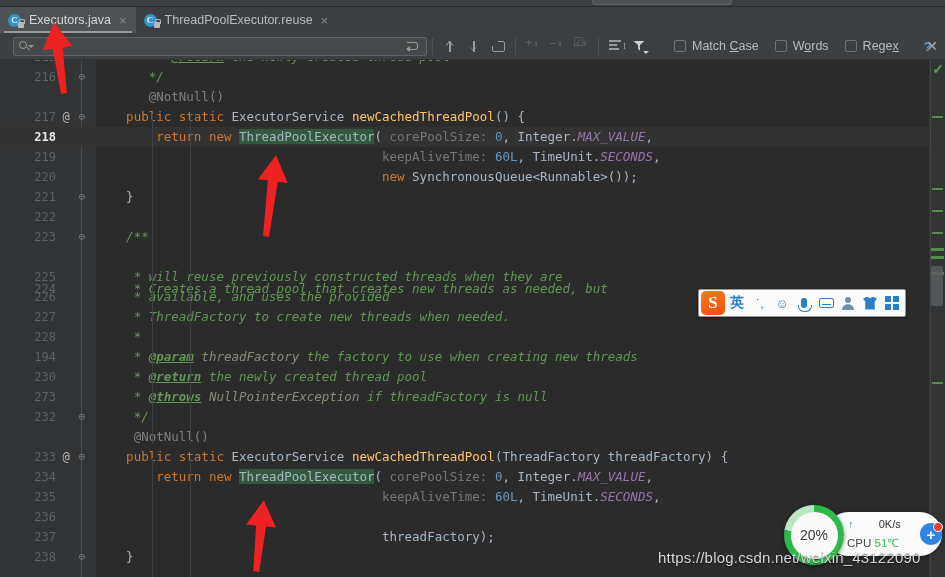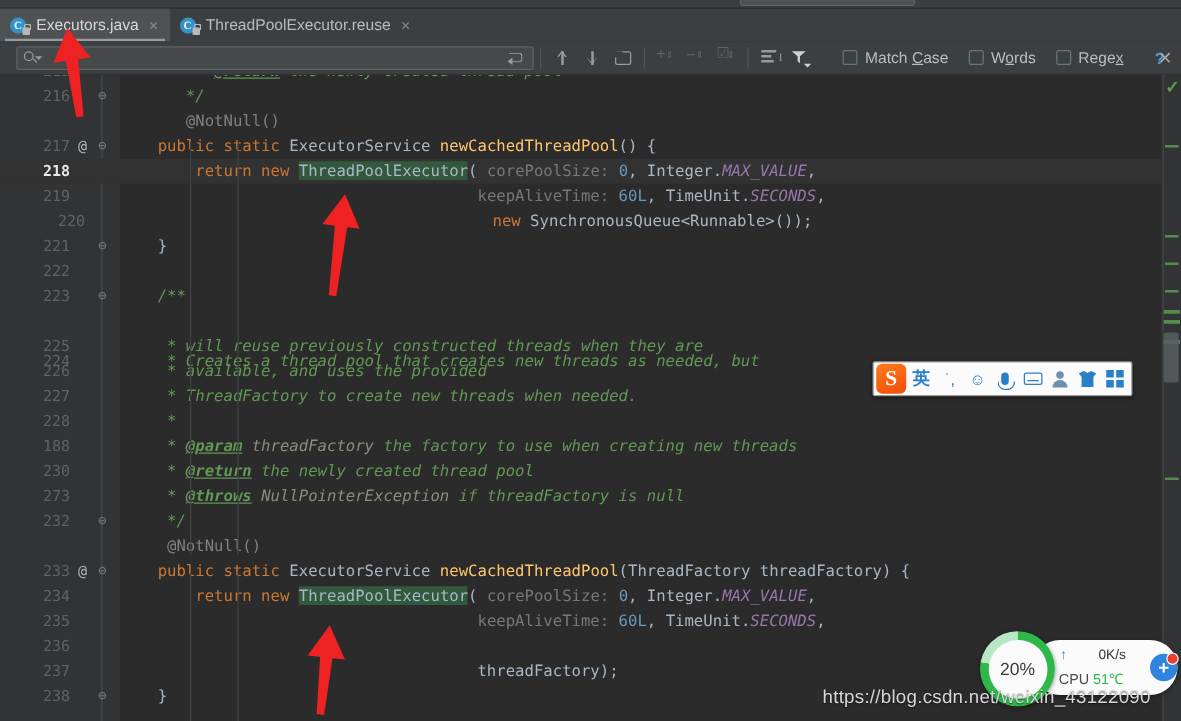--- a/index.html
+++ b/index.html
@@ -509,30 +509,30 @@
   <div class="editor">
     <div class="gutter"></div>
     <div class="gutter-fold-line"></div>
     <div id="rows">
         <div class="row" style="position: absolute; left: 0px; width: 945px; top: -13px;"><span class="lnum">215</span><span class="txt"><span class="cmt">        * </span><span class="cmtk">@return</span><span class="cmt"> the newly created thread pool</span></span></div>
         <div class="row" style="position: absolute; left: 0px; width: 945px; top: 7px; padding-left: 28px;"><span class="lnum">216</span><span class="fold">⊖</span><span class="txt"><span class="cmt">       */</span></span></div>
         <div class="row" style="position: absolute; left: 0px; width: 945px; top: 27px;"><span class="lnum"></span><span class="txt"><span class="ann">       @NotNull()</span></span></div>
         <div class="row" style="position: absolute; left: 0px; width: 945px; top: 47px;"><span class="lnum">217</span><span class="at">@</span><span class="fold">⊖</span><span class="txt"><span class="plain">    </span><span class="kw">public static </span><span class="typ">ExecutorService </span><span class="mth">newCachedThreadPool</span><span class="plain">() {</span></span></div>
         <div class="row current" style="position: absolute; left: 0px; width: 945px; top: 67px;"><div class="current-line-bg"></div><span class="lnum">218</span><span class="txt"><span class="plain">        </span><span class="kw">return new </span><span class="typ match">ThreadPoolExecutor</span><span class="plain">(</span><span class="hint"> corePoolSize: </span><span class="num">0</span><span class="plain">, Integer.</span><span class="stat">MAX_VALUE</span><span class="plain">,</span></span></div>
         <div class="row" style="position: absolute; left: 0px; width: 945px; top: 87px;"><span class="lnum">219</span><span class="txt"><span class="plain">                                      </span><span class="hint">keepAliveTime: </span><span class="num">60L</span><span class="plain">, TimeUnit.</span><span class="stat">SECONDS</span><span class="plain">,</span></span></div>
-        <div class="row" style="position: absolute; left: 12px; width: 830px; top: 107px;"><span class="lnum">220</span><span class="txt"><span class="plain">                                      </span><span class="kw">new </span><span class="plain">SynchronousQueue&lt;Runnable&gt;());</span></span></div>
+        <div class="row" style="position: absolute; left: 0px; width: 830px; top: 107px;"><span class="lnum">220</span><span class="txt"><span class="plain">                                      </span><span class="kw">new </span><span class="plain">SynchronousQueue&lt;Runnable&gt;());</span></span></div>
         <div class="row" style="position: absolute; left: 0px; width: 945px; top: 127px;"><span class="lnum">221</span><span class="fold">⊖</span><span class="txt"><span class="plain">    }</span></span></div>
         <div class="row" style="position: absolute; left: 0px; width: 945px; top: 147px;"><span class="lnum">222</span><span class="txt"></span></div>
         <div class="row" style="position: absolute; left: 0px; width: 945px; top: 167px;"><span class="lnum">223</span><span class="fold">⊖</span><span class="txt"><span class="cmt">    /**</span></span></div>
         <div class="row" style="position: absolute; left: 0px; width: 945px; top: 187px; margin-top: 32px;"><span class="lnum">224</span><span class="txt"><span class="cmt">     * Creates a thread pool that creates new threads as needed, but</span></span></div>
         <div class="row" style="position: absolute; left: 0px; width: 945px; top: 207px;"><span class="lnum">225</span><span class="txt"><span class="cmt">     * will reuse previously constructed threads when they are</span></span></div>
         <div class="row" style="position: absolute; left: 0px; width: 945px; top: 227px;"><span class="lnum">226</span><span class="txt"><span class="cmt">     * available, and uses the provided</span></span></div>
         <div class="row" style="position: absolute; left: 0px; width: 945px; top: 247px;"><span class="lnum">227</span><span class="txt"><span class="cmt">     * ThreadFactory to create new threads when needed.</span></span></div>
         <div class="row" style="position: absolute; left: 0px; width: 945px; top: 267px;"><span class="lnum">228</span><span class="txt"><span class="cmt">     *</span></span></div>
-        <div class="row" style="position: absolute; left: 0px; width: 945px; top: 287px;"><span class="lnum">188</span><span class="txt"><span class="cmt">     * </span><span class="cmtk">@param</span><span class="cmtt"> threadFactory</span><span class="cmt"> the factory to use when creating new threads</span></span></div>
+        <div class="row" style="position: absolute; left: 0px; width: 945px; top: 287px;"><span class="lnum">194</span><span class="txt"><span class="cmt">     * </span><span class="cmtk">@param</span><span class="cmtt"> threadFactory</span><span class="cmt"> the factory to use when creating new threads</span></span></div>
         <div class="row" style="position: absolute; left: 0px; width: 758px; top: 307px;"><span class="lnum">230</span><span class="txt"><span class="cmt">     * </span><span class="cmtk">@return</span><span class="cmt"> the newly created thread pool</span></span></div>
         <div class="row" style="position: absolute; left: 0px; width: 945px; top: 327px;"><span class="lnum">273</span><span class="txt"><span class="cmt">     * </span><span class="cmtk">@throws</span><span class="cmtt"> NullPointerException</span><span class="cmt"> if threadFactory is null</span></span></div>
         <div class="row" style="position: absolute; left: 0px; width: 945px; top: 347px;"><span class="lnum">232</span><span class="fold">⊖</span><span class="txt"><span class="cmt">     */</span></span></div>
         <div class="row" style="position: absolute; left: 0px; width: 945px; top: 367px;"><span class="lnum"></span><span class="txt"><span class="ann">     @NotNull()</span></span></div>
         <div class="row" style="position: absolute; left: 0px; width: 945px; top: 387px;"><span class="lnum">233</span><span class="at">@</span><span class="fold">⊖</span><span class="txt"><span class="plain">    </span><span class="kw">public static </span><span class="typ">ExecutorService </span><span class="mth">newCachedThreadPool</span><span class="plain">(ThreadFactory threadFactory) {</span></span></div>
         <div class="row" style="position: absolute; left: 0px; width: 945px; top: 407px;"><span class="lnum">234</span><span class="txt"><span class="plain">        </span><span class="kw">return new </span><span class="typ match">ThreadPoolExecutor</span><span class="plain">(</span><span class="hint"> corePoolSize: </span><span class="num">0</span><span class="plain">, Integer.</span><span class="stat">MAX_VALUE</span><span class="plain">,</span></span></div>
         <div class="row" style="position: absolute; left: 0px; width: 945px; top: 427px;"><span class="lnum">235</span><span class="txt"><span class="plain">                                      </span><span class="hint">keepAliveTime: </span><span class="num">60L</span><span class="plain">, TimeUnit.</span><span class="stat">SECONDS</span><span class="plain">,</span></span></div>
         <div class="row" style="position: absolute; left: 0px; width: 945px; top: 447px;"><span class="lnum">236</span></div>
         <div class="row" style="position: absolute; left: 0px; width: 945px; top: 467px;"><span class="lnum">237</span><span class="txt"><span class="plain">                                      threadFactory);</span></span></div>
         <div class="row" style="position: absolute; left: 0px; width: 945px; top: 487px;"><span class="lnum">238</span><span class="fold">⊖</span><span class="txt"><span class="plain">    }</span></span></div>

